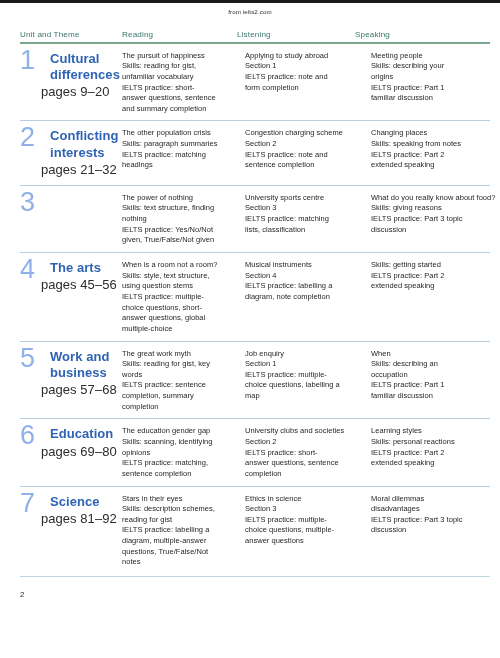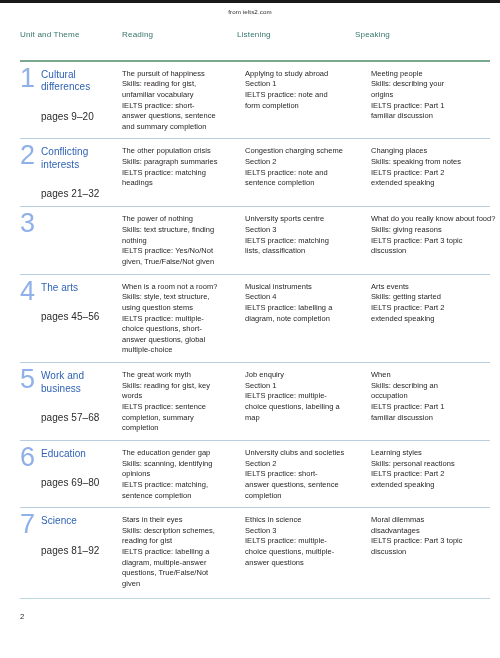--- a/index.html
+++ b/index.html
@@ -36,21 +36,21 @@
     height: 10px;
   }
   .content {
     padding: 0 10px 0 20px;
   }
   
   .header-row {
     display: flex;
     align-items: flex-end;
     padding-top: 12px;
-    padding-bottom: 21px;
+    padding-bottom: 3px;
   }
   .header-row .hcell {
     font-size: 8.1px;
     color: #37766b;
     letter-spacing: 0.15px;
   }
   .col-unit   { width: 102px; flex: 0 0 102px; }
   .col-read   { width: 115px; flex: 0 0 115px; }
   .col-listen { width: 118px; flex: 0 0 118px; }
   .col-speak  { width: 125px; flex: 0 0 125px; }
@@ -85,31 +85,32 @@
     width: 20px;
     flex: 0 0 20px;
     margin-top: -2px;
     margin-left: 0px;
     letter-spacing: -1px;
   }
   .unit-textwrap {
     padding-left: 1px;
   }
   .unit-title {
-    font-size: 10px;
-    font-weight: normal;
+    font-size: 13px;
+    font-weight: bold;
     color: #2f63b5;
     line-height: 1.25;
     letter-spacing: 0.05px;
+    margin-left: 9px;
   }
   .unit-pages {
-    font-size: 10px;
+    font-size: 13px;
     color: #2b2b2b;
     line-height: 1.3;
-    margin-top: 16px;
+    margin-top: 1px;
     letter-spacing: 0.05px;
   }
   .skill-cell {
     font-size: 7.5px;
     line-height: 1.42;
     color: #231f20;
     padding-right: 8px;
     letter-spacing: 0.03px;
   }
   .skill-head {
@@ -250,21 +251,20 @@
             <span class="skill-line">answer questions, global</span>
             <span class="skill-line">multiple-choice</span>
           </div>
           <div class="skill-cell col-listen">
             <span class="skill-head">Musical instruments</span>
             <span class="skill-line">Section 4</span>
             <span class="skill-line">IELTS practice: labelling a</span>
             <span class="skill-line">diagram, note completion</span>
           </div>
           <div class="skill-cell col-speak">
-            <span class="skill-head">Arts events</span>
             <span class="skill-line">Skills: getting started</span>
             <span class="skill-line">IELTS practice: Part 2</span>
             <span class="skill-line">extended speaking</span>
           </div>
         </div>
         <div class="row-rule"></div>
         <div class="unit-row">
           <div class="unit-cell col-unit">
             <div class="unit-num">5</div>
             <div class="unit-textwrap">
@@ -334,21 +334,21 @@
               <div class="unit-pages">pages 81–92</div>
             </div>
           </div>
           <div class="skill-cell col-read">
             <span class="skill-head">Stars in their eyes</span>
             <span class="skill-line">Skills: description schemes,</span>
             <span class="skill-line">reading for gist</span>
             <span class="skill-line">IELTS practice: labelling a</span>
             <span class="skill-line">diagram, multiple-answer</span>
             <span class="skill-line">questions, True/False/Not</span>
-            <span class="skill-line">given</span>
+            <span class="skill-line">notes</span>
           </div>
           <div class="skill-cell col-listen">
             <span class="skill-head">Ethics in science</span>
             <span class="skill-line">Section 3</span>
             <span class="skill-line">IELTS practice: multiple-</span>
             <span class="skill-line">choice questions, multiple-</span>
             <span class="skill-line">answer questions</span>
           </div>
           <div class="skill-cell col-speak">
             <span class="skill-head">Moral dilemmas</span>

